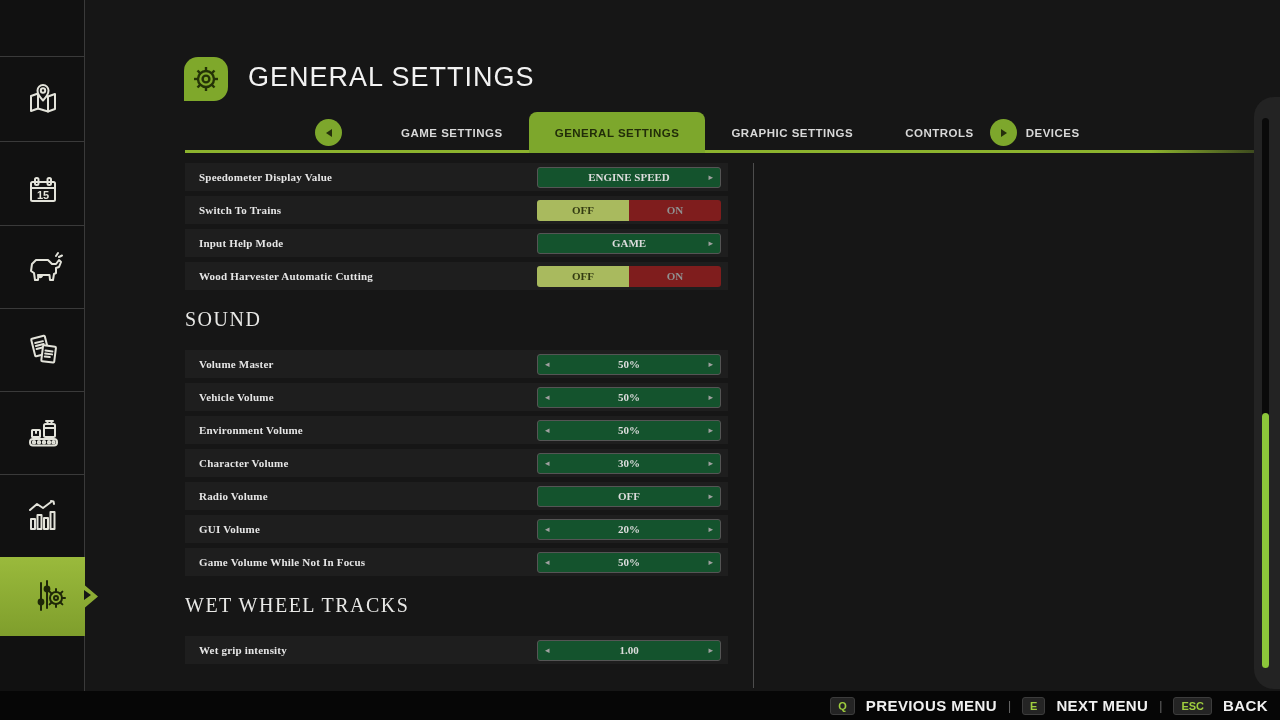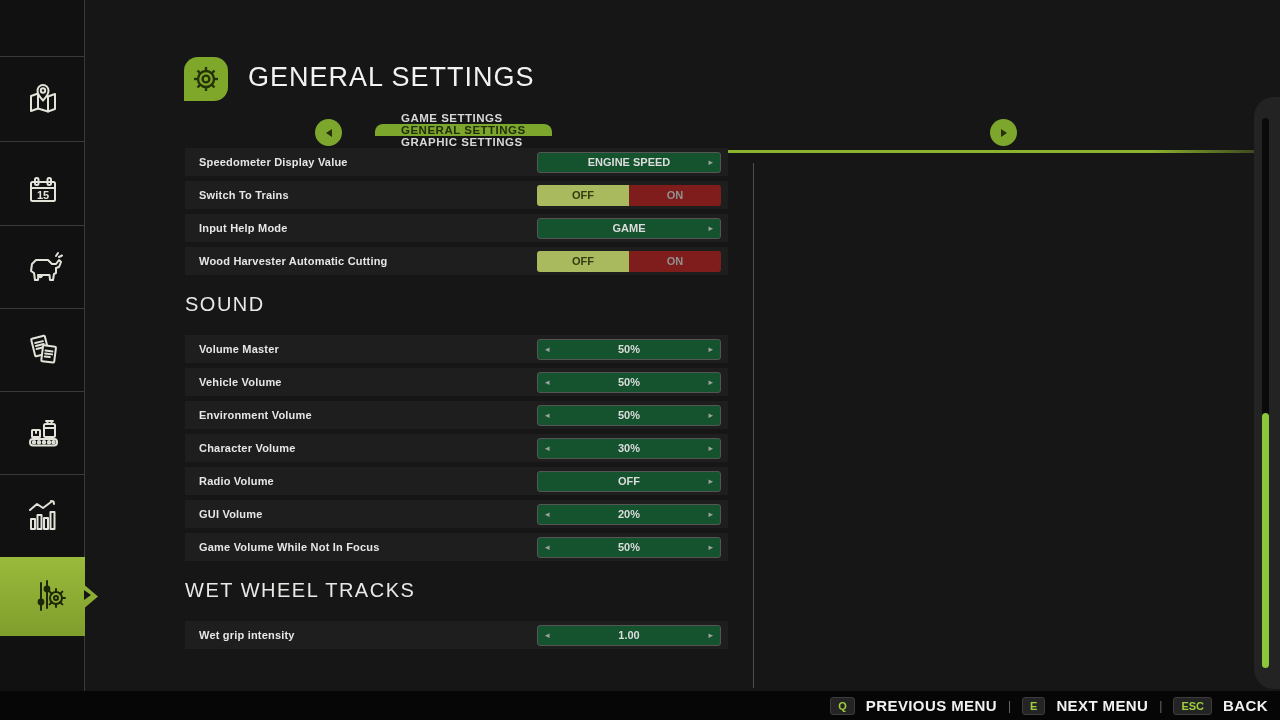--- a/index.html
+++ b/index.html
@@ -23,27 +23,27 @@
   #page-title { position:absolute; left:248px; top:62px; font-size:27px; font-weight:400; color:#f2f2f2; letter-spacing:1px; }
 
   
   #tabbar { position:absolute; left:85px; top:112px; right:0; height:41px; }
   .tab-underline { position:absolute; left:100px; top:38px; width:1098px; height:3px;
       background:linear-gradient(to right, #8cb32e 88%, rgba(140,179,46,0.15)); }
   .tab-circle { position:absolute; top:7px; width:27px; height:27px; border-radius:50%; background:#7da72c;
       display:flex; align-items:center; justify-content:center; cursor:pointer; }
   .tab-circle .tri-l { width:0; height:0; border-top:4px solid transparent; border-bottom:4px solid transparent; border-right:6px solid #26300c; }
   .tab-circle .tri-r { width:0; height:0; border-top:4px solid transparent; border-bottom:4px solid transparent; border-left:6px solid #26300c; }
-  #tabs { position:absolute; left:290px; top:0; height:41px; display:flex;flex-direction:column; }
+  #tabs { position:absolute; left:290px; top:0; height:41px; display:flex; }
   .tab { height:41px; padding:0 26px; display:flex; align-items:center; font-size:11.5px; font-weight:bold;
       letter-spacing:0.5px; color:#d8d8d8; cursor:pointer; }
   .tab.active { background:#7da72c; color:#222d09; border-radius:8px 8px 0 0; }
 
   
-  #content { position:absolute; left:185px; top:148px; width:543px; }
+  #content { position:absolute; left:185px; top:163px; width:543px;font-family:Liberation Serif, serif; }
   .row { height:28px; margin-bottom:5px; background:#1e1e1e; display:flex; align-items:center;
       justify-content:space-between; padding:0 7px 0 14px; }
   .row-label { font-size:11px; font-weight:bold; color:#e6e6e6; letter-spacing:0.2px; }
   .section-heading { font-size:20px; font-weight:400; color:#e8e8e6; letter-spacing:1.5px; margin:16px 0 18px 0; line-height:26px; }
 
   .control { width:184px; height:21px; display:flex; align-items:center; }
   .selector { background:#14532d; border:1px solid #555; border-radius:3px; justify-content:space-between; padding:0 7px; cursor:pointer; }
   .selector .value { flex:1; text-align:center; font-size:11px; font-weight:bold; color:#dcdcdc; }
   .selector .arrow { font-size:9px; color:#a0a0a0; line-height:1; }
   .selector .arrow.hidden { visibility:hidden; }
@@ -207,20 +207,21 @@
   <div id="tabbar">
     <div class="tab-underline"></div>
     <div class="tab-circle" style="left:230px;">
         <span class="tri-l"></span>
       </div>
     <div id="tabs">
         <div class="tab">GAME SETTINGS</div>
         <div class="tab active">GENERAL SETTINGS</div>
         <div class="tab">GRAPHIC SETTINGS</div>
         <div class="tab">CONTROLS</div>
+        <div class="tab">DEVICES</div>
       </div>
     <div class="tab-circle" style="left:905px;">
         <span class="tri-r"></span>
       </div>
   </div>
 
   <main id="content">
       <div class="row">
         <span class="row-label">Speedometer Display Value</span>
         <div class="control selector">

